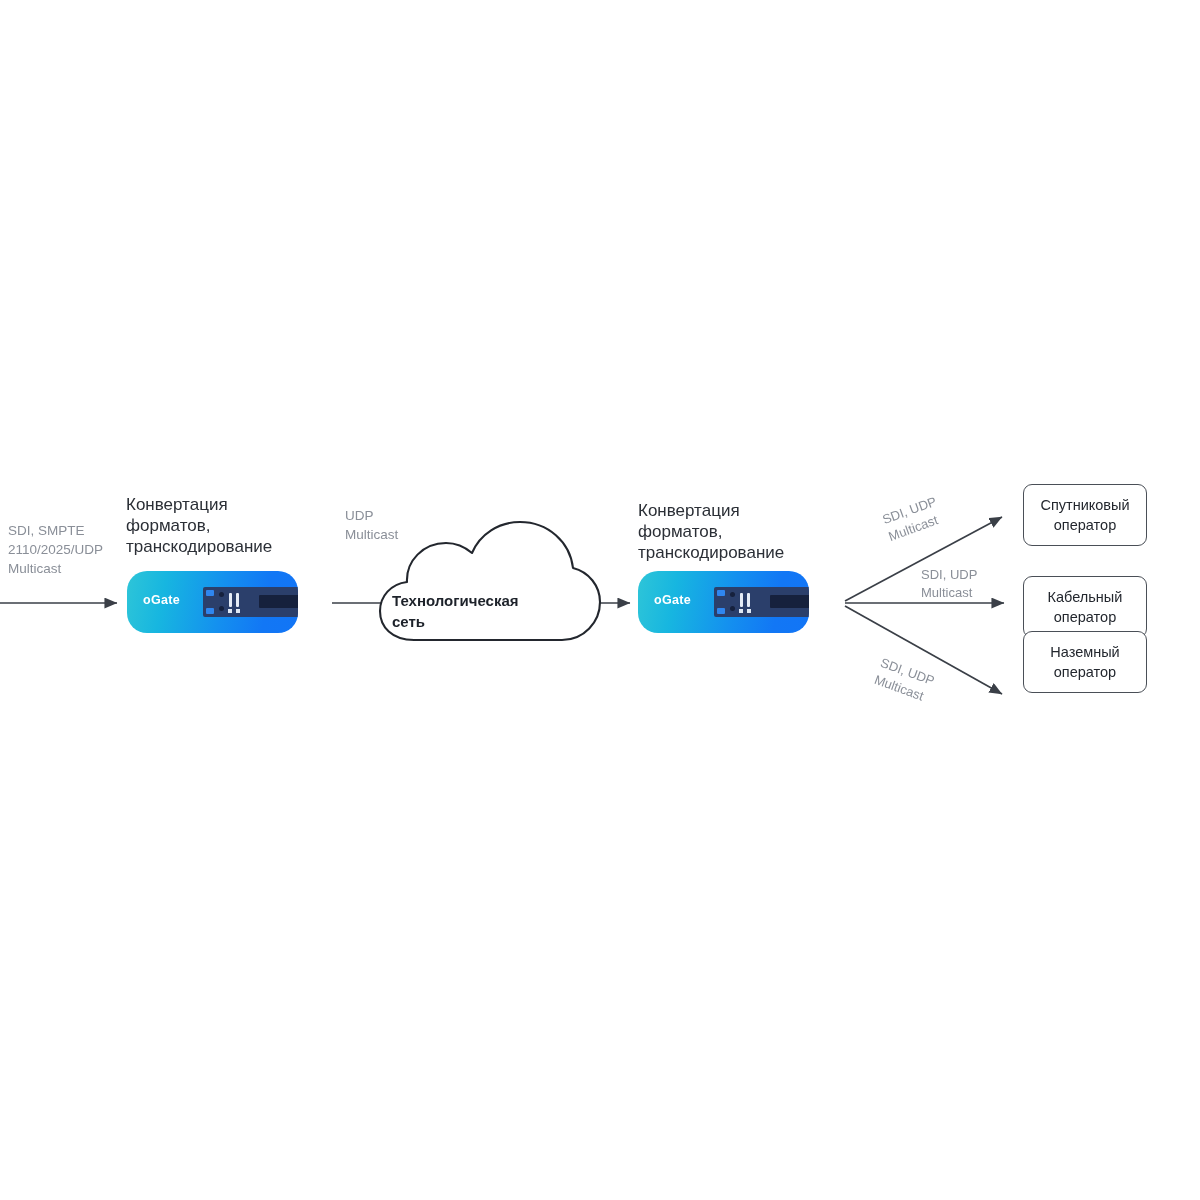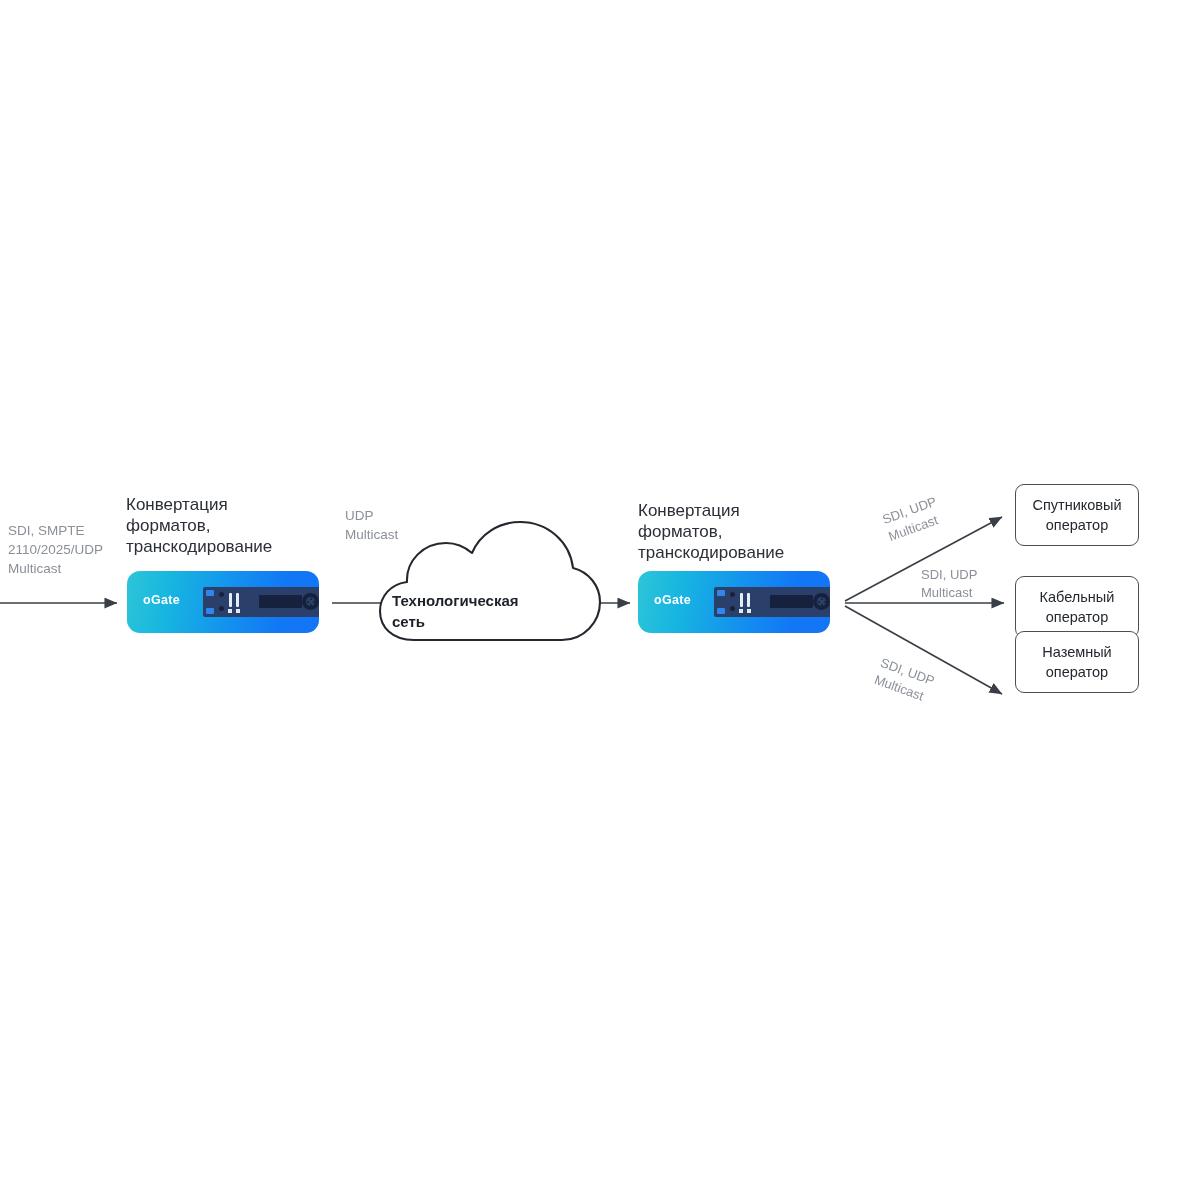--- a/index.html
+++ b/index.html
@@ -51,23 +51,23 @@
     line-height: 18px;
     font-family: "Liberation Sans", sans-serif;
     white-space: pre-line;
   }
   .rot-up { transform: rotate(-20deg); transform-origin: left top; }
   .rot-down { transform: rotate(20deg); transform-origin: left top; }
 
   
   .device {
     position: absolute;
-    width: 192px;
+    width: 171px;
     height: 62px;
-    border-radius: 13px;
+    border-radius: 20px;
     background: linear-gradient(100deg, #2ec5d8 0%, #17b6e0 22%, #1490ef 55%, #1277f5 80%, #1275f6 100%);
     overflow: hidden;
   }
   .device-logo {
     position: absolute;
     left: 16px;
     top: 22px;
     color: #ffffff;
     font-size: 12.5px;
     font-weight: bold;
@@ -168,20 +168,21 @@
     display: flex;
     align-items: center;
     justify-content: center;
     text-align: center;
     color: #23272e;
     font-size: 14.5px;
     line-height: 20px;
     font-family: "Liberation Sans", sans-serif;
     white-space: pre-line;
     background: #ffffff;
+    margin-left: 8px;
   }
 
   
   .cloud-label {
     position: absolute;
     text-align: left;
     color: #1d222a;
     font-size: 15px;
     line-height: 21px;
     font-weight: bold;

